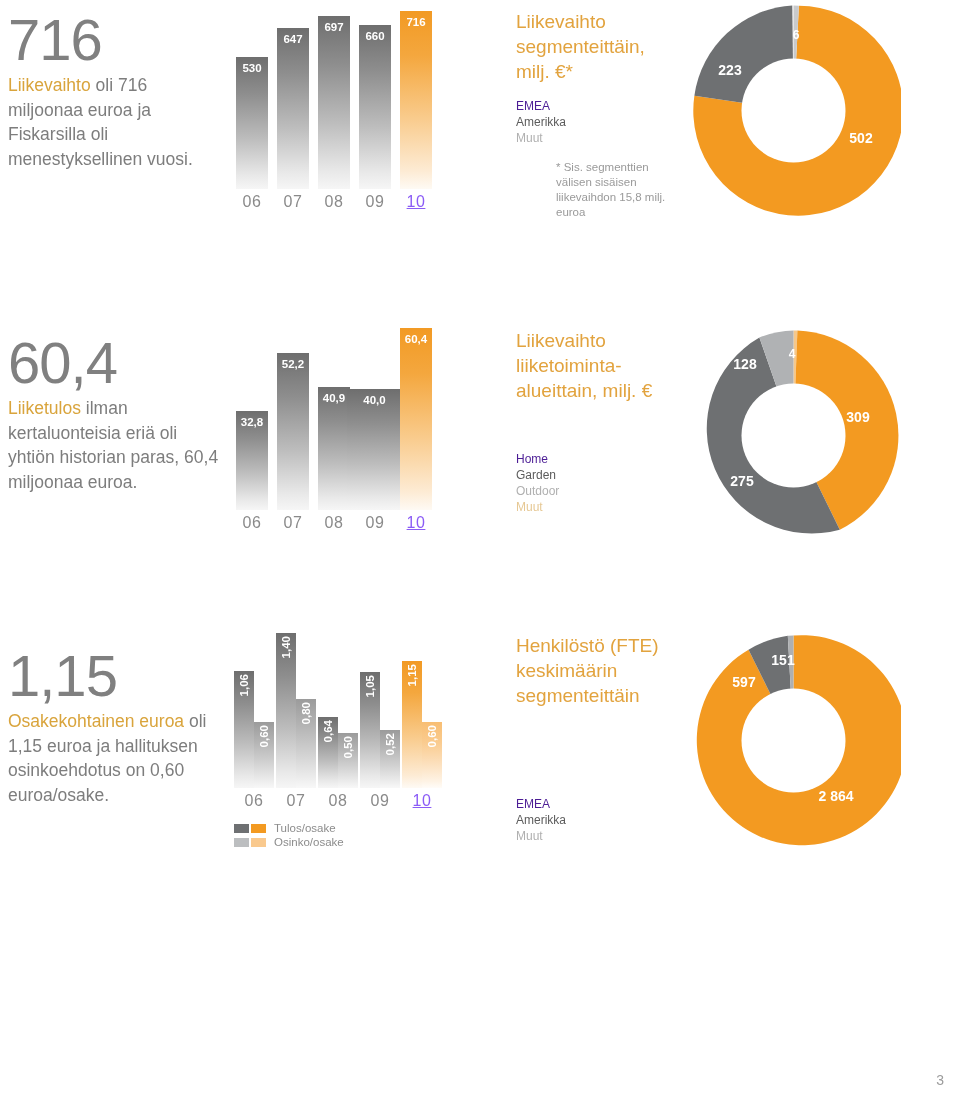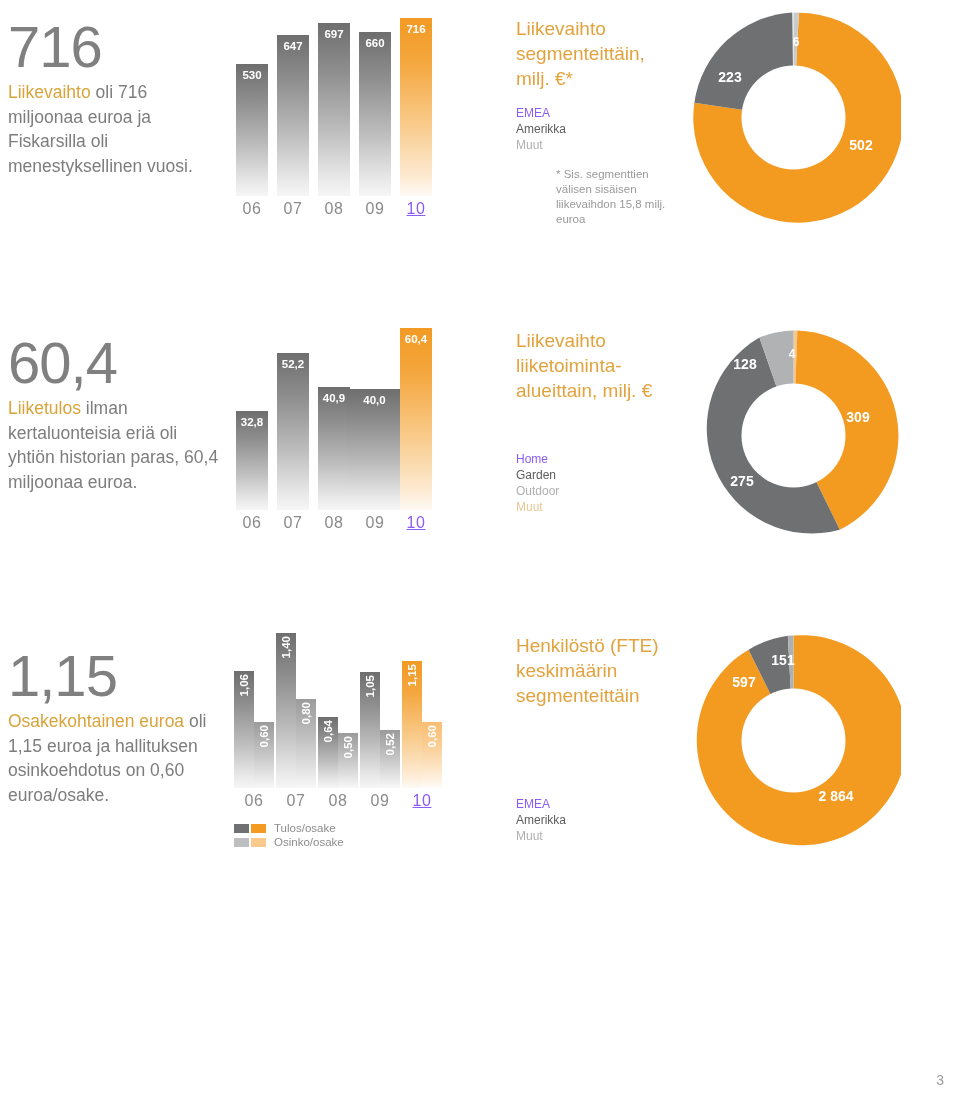--- a/index.html
+++ b/index.html
@@ -6,21 +6,21 @@
   html, body {
     width: 960px; height: 1102px;
     background: #ffffff;
     font-family: "Liberation Sans", sans-serif;
     overflow: hidden;
   }
   .page { position: relative; width: 960px; height: 1102px; background:#fff; }
 
   
   .section { position: absolute; left: 0; width: 960px; }
-  #sec1 { top: 8px;   height: 250px; padding-left: 12px; }
+  #sec1 { top: 1px;   height: 250px; padding-left: 12px; }
   #sec2 { top: 310; height: 250px; }
   #sec3 { top: 625px; height: 240px; }
 
   
   .lead-col { position: absolute; left: 8px; width: 212px; top: 0; }
   .bignum {
     font-size: 58px; line-height: 62px; color: #808080;
     font-weight: 400; letter-spacing: -1px;
   }
   .lead-body {
@@ -72,21 +72,21 @@
   .bl-sw { width: 15px; height: 9px; margin-right: 2px; }
   .bl-sw2 { width: 15px; height: 9px; margin-right: 8px; }
   .bl-label { font-size: 11.5px; color: #8c8c8c; }
 
   
   .donut-text { position: absolute; }
   .donut-title {
     font-size: 19px; line-height: 25px; color: #E2A33E; font-weight: 400;
   }
   .donut-legend { margin-top: 14px; font-size: 12px; line-height: 16px; }
-  .dl-0 { color: #8b5cf6; }
+  .dl-0 { color: #4c1d95; }
   .dl-1 { color: #5c5c5c; }
   .dl-2 { color: #b0b0b0; }
   .dl-3 { color: #E6C894; }
   .donut-note {
     margin-top: 14px; font-size: 11.5px; line-height: 15px; color: #9a9a9a; margin-left: 40px;
   }
 
   
   .donut { position: absolute; }
 

